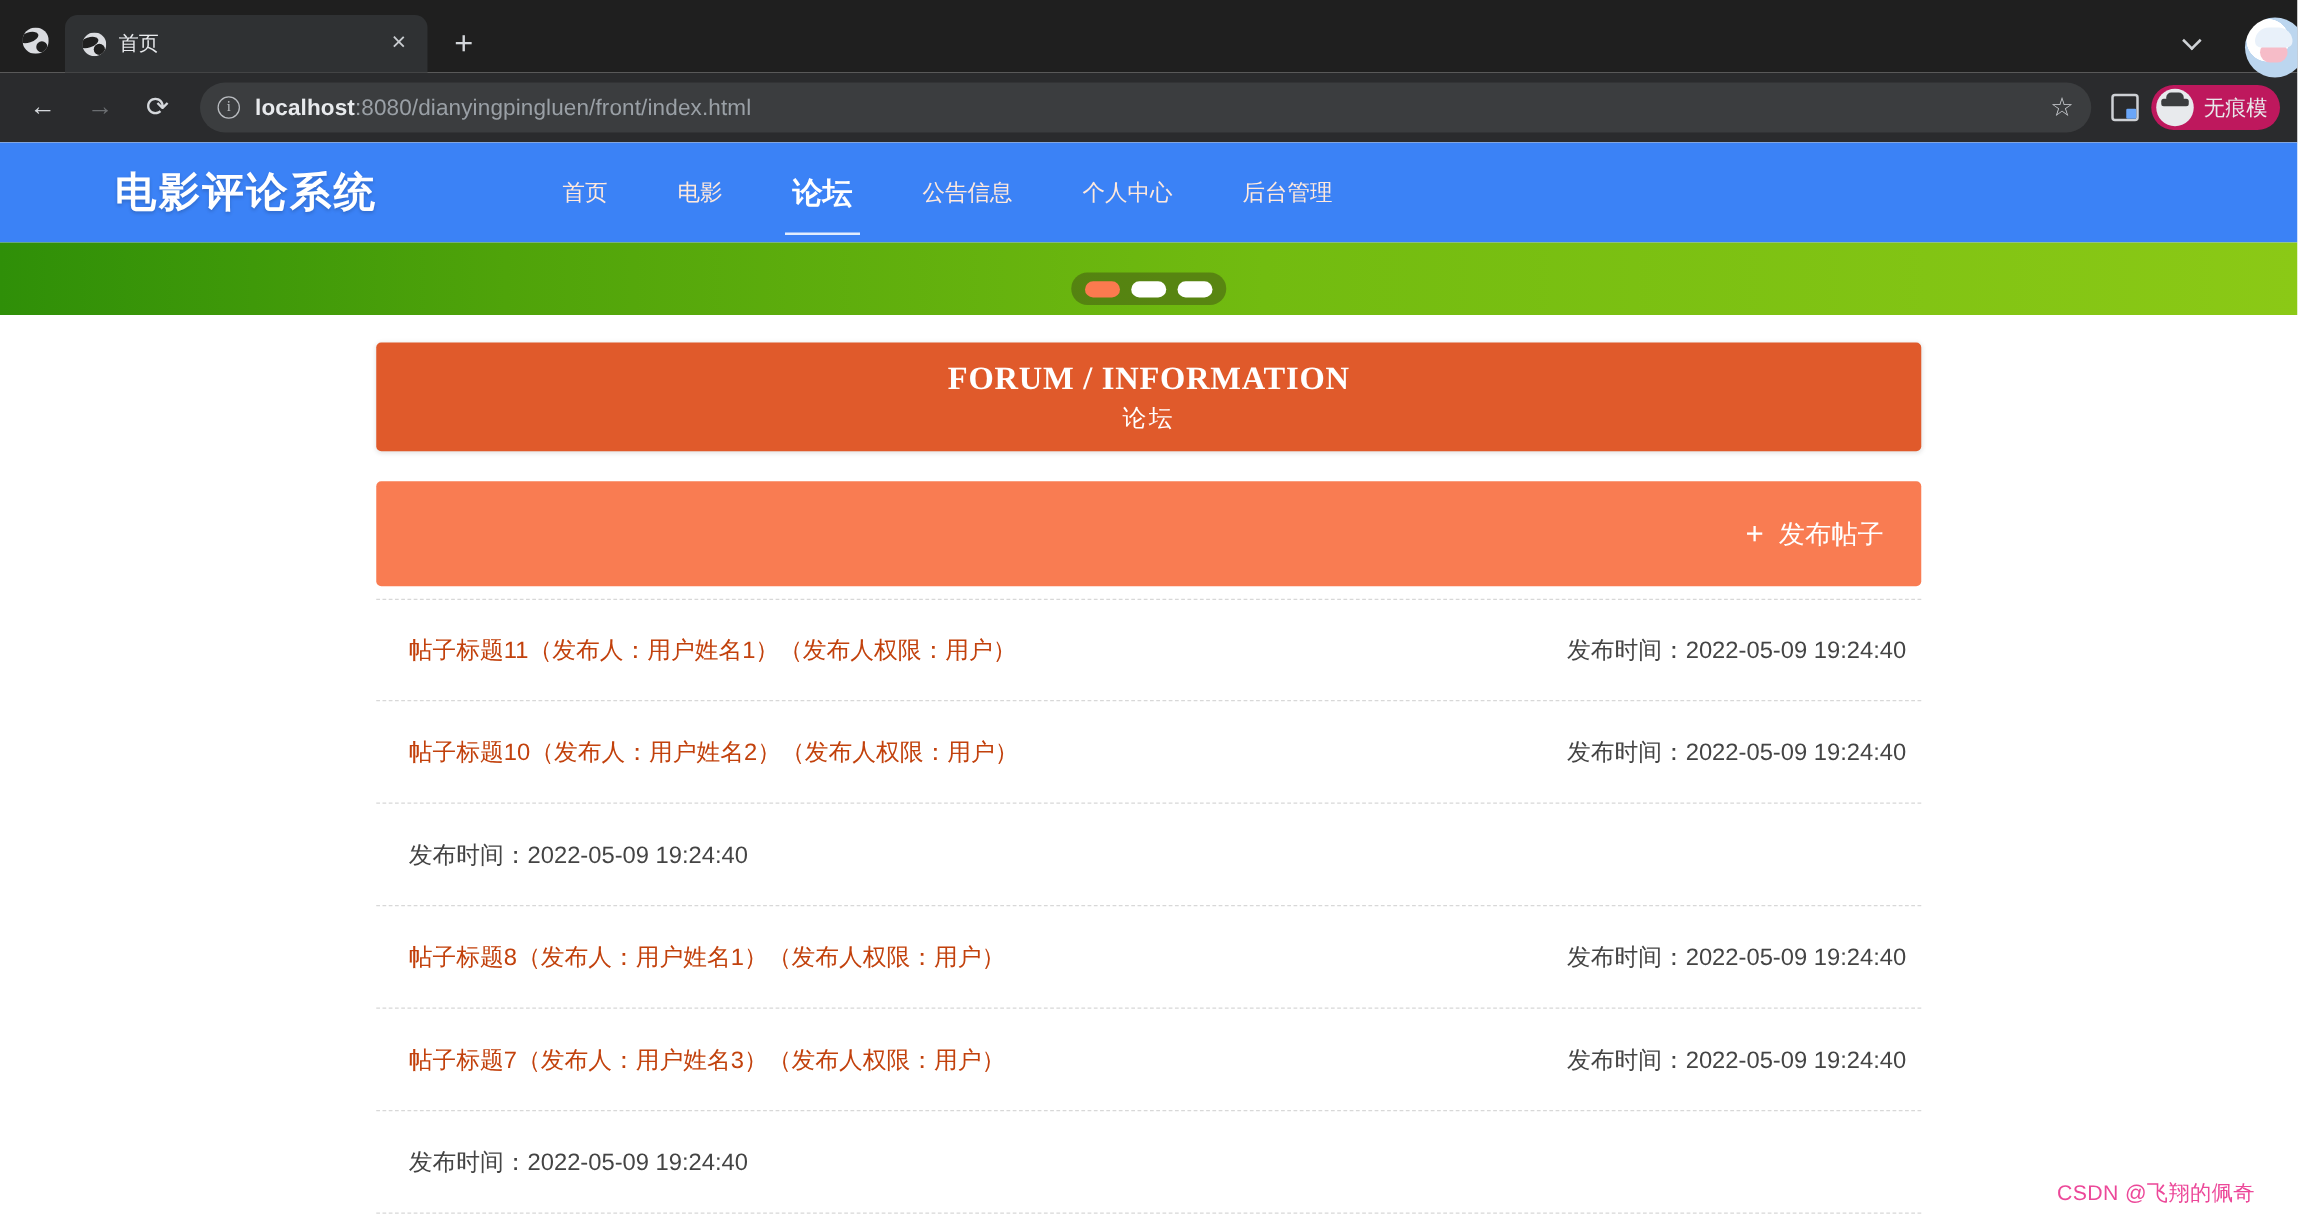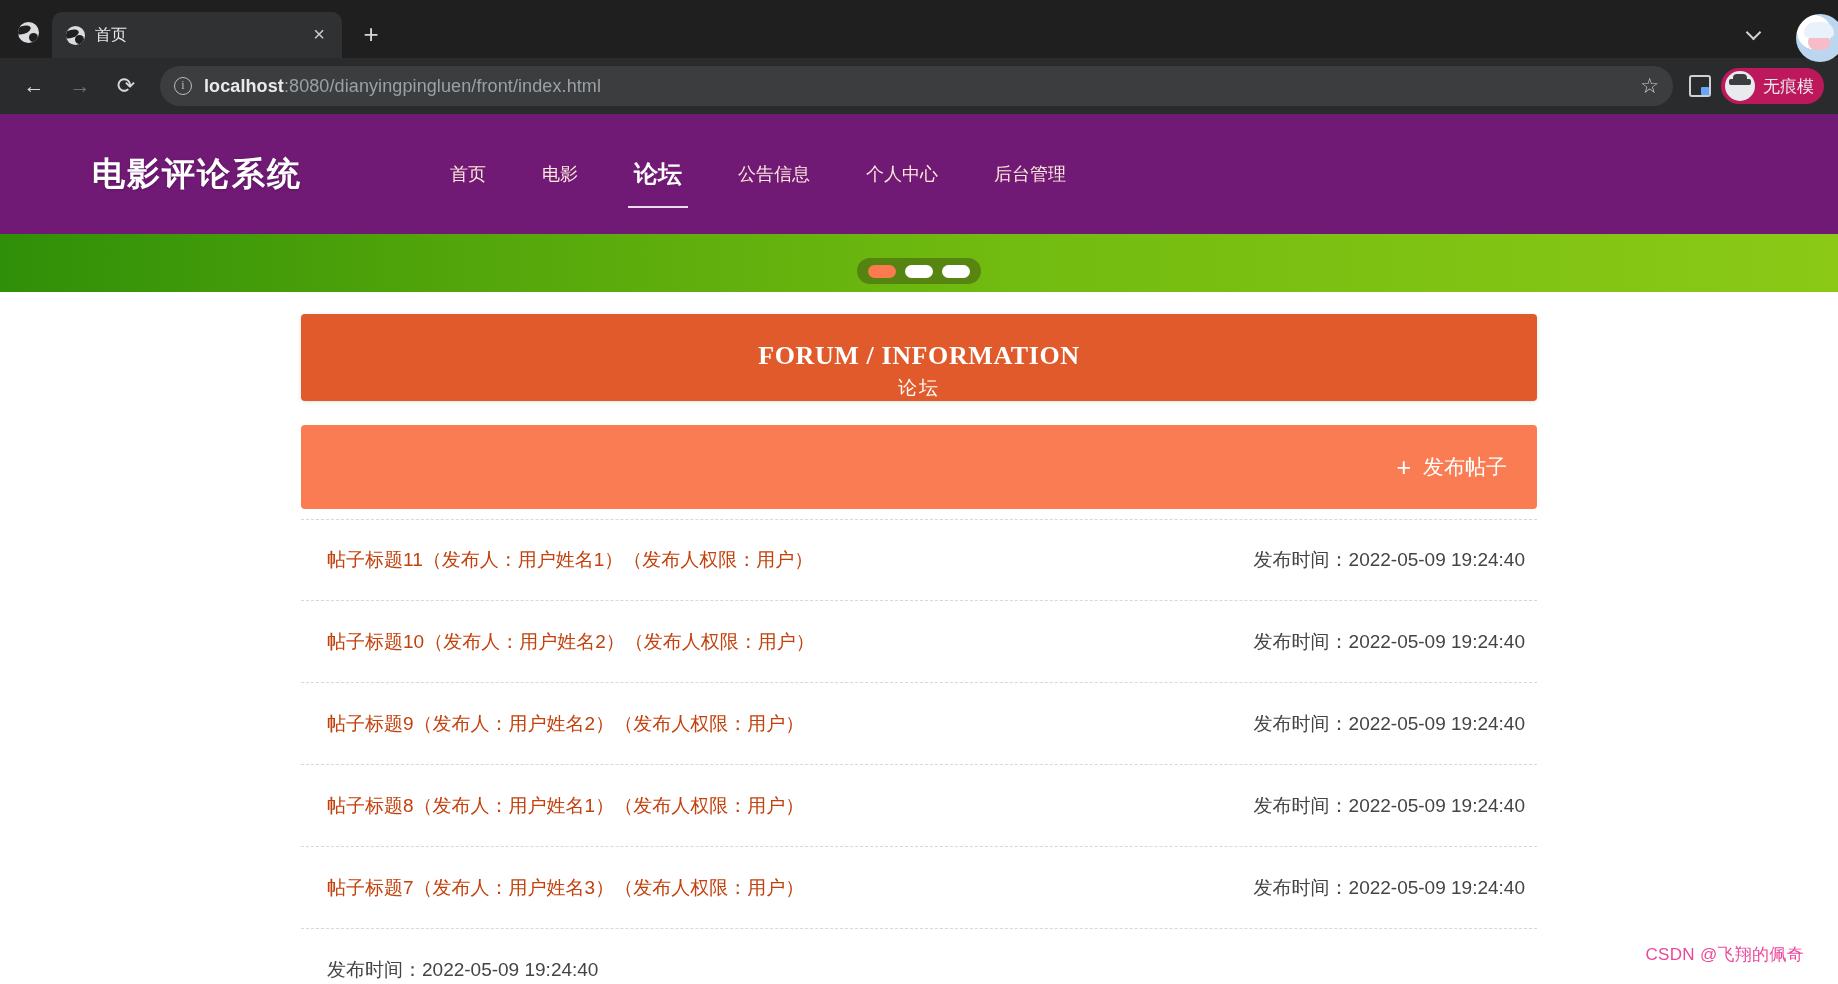--- a/index.html
+++ b/index.html
@@ -127,21 +127,21 @@
   }
   .spy::after{
     content:""; position:absolute; left:8px; top:3px; width:14px; height:6px;
     background:#3b3d3f; border-radius:4px 4px 0 0;
   }
 
   
   .page { position:absolute; left:0; top: 114px; width: 1838px; height: 870px; background:#fff; }
 
   .site-header {
-    height: 120px; background: #701a75; display:flex; align-items:center;
+    height: 80px; background: #3b82f6; display:flex; align-items:center;
     padding-left: 92px; position:relative;
   }
   .brand {
     color:#ffffff; font-size: 33px; font-weight: 700; letter-spacing: 2px;
     text-shadow: 0 1px 3px rgba(0,0,0,.18);
   }
   .main-nav { display:flex; align-items:center; margin-left: 120px; gap: 0px; }
   .nav-item {
     color: #ffe9dd; font-size: 18px; padding: 0 28px; position:relative;
     height: 60px; display:flex; align-items:center; white-space:nowrap;
@@ -163,21 +163,21 @@
     display:flex; align-items:center; gap: 9px; padding: 0 11px;
   }
   .dot { width: 28px; height: 13px; border-radius: 7px; background:#ffffff; }
   .dot.active { background:#fb7a4f; }
 
   .content { width: 1838px; padding: 0 0 0 0; }
 
   .forum-banner {
     width: 1236px; margin: 22px auto 0; height: 87px; background:#e05a2b;
     border-radius: 4px; color:#fff; display:flex; flex-direction:column;
-    align-items:center; justify-content:flex-end; gap: 4px;
+    align-items:center; justify-content:center; gap: 4px;
     box-shadow: 0 1px 4px rgba(0,0,0,.12);
   }
   .forum-banner .en {
     font-family:"Liberation Serif","DejaVu Serif", serif; font-size: 26px;
     font-weight: 700; letter-spacing: .6px;
   }
   .forum-banner .cn { font-size: 19px; letter-spacing: 2px; }
 
   .post-bar {
     width: 1236px; margin: 24px auto 0; height: 84px; background:#f97c52;
@@ -299,21 +299,20 @@
           <span class="post-title">帖子标题11（发布人：用户姓名1）（发布人权限：用户）</span>
           <span class="post-meta">发布时间：2022-05-09 19:24:40</span>
         </div>
 
         <div class="post-row">
           <span class="post-title">帖子标题10（发布人：用户姓名2）（发布人权限：用户）</span>
           <span class="post-meta">发布时间：2022-05-09 19:24:40</span>
         </div>
 
         <div class="post-row">
-          <span class="post-title">帖子标题9（发布人：用户姓名2）（发布人权限：用户）</span>
           <span class="post-meta">发布时间：2022-05-09 19:24:40</span>
         </div>
 
         <div class="post-row">
           <span class="post-title">帖子标题8（发布人：用户姓名1）（发布人权限：用户）</span>
           <span class="post-meta">发布时间：2022-05-09 19:24:40</span>
         </div>
 
         <div class="post-row">
           <span class="post-title">帖子标题7（发布人：用户姓名3）（发布人权限：用户）</span>

